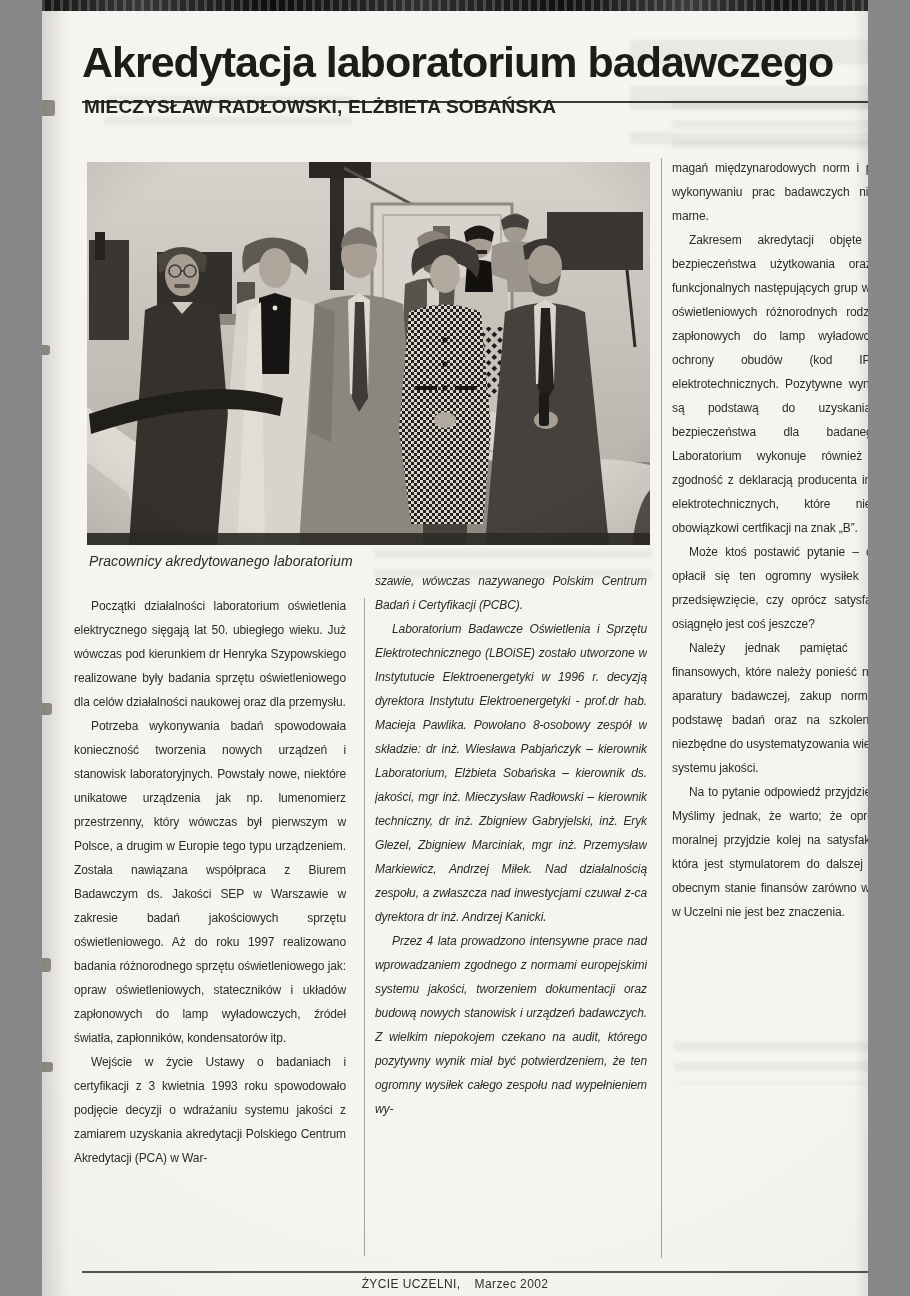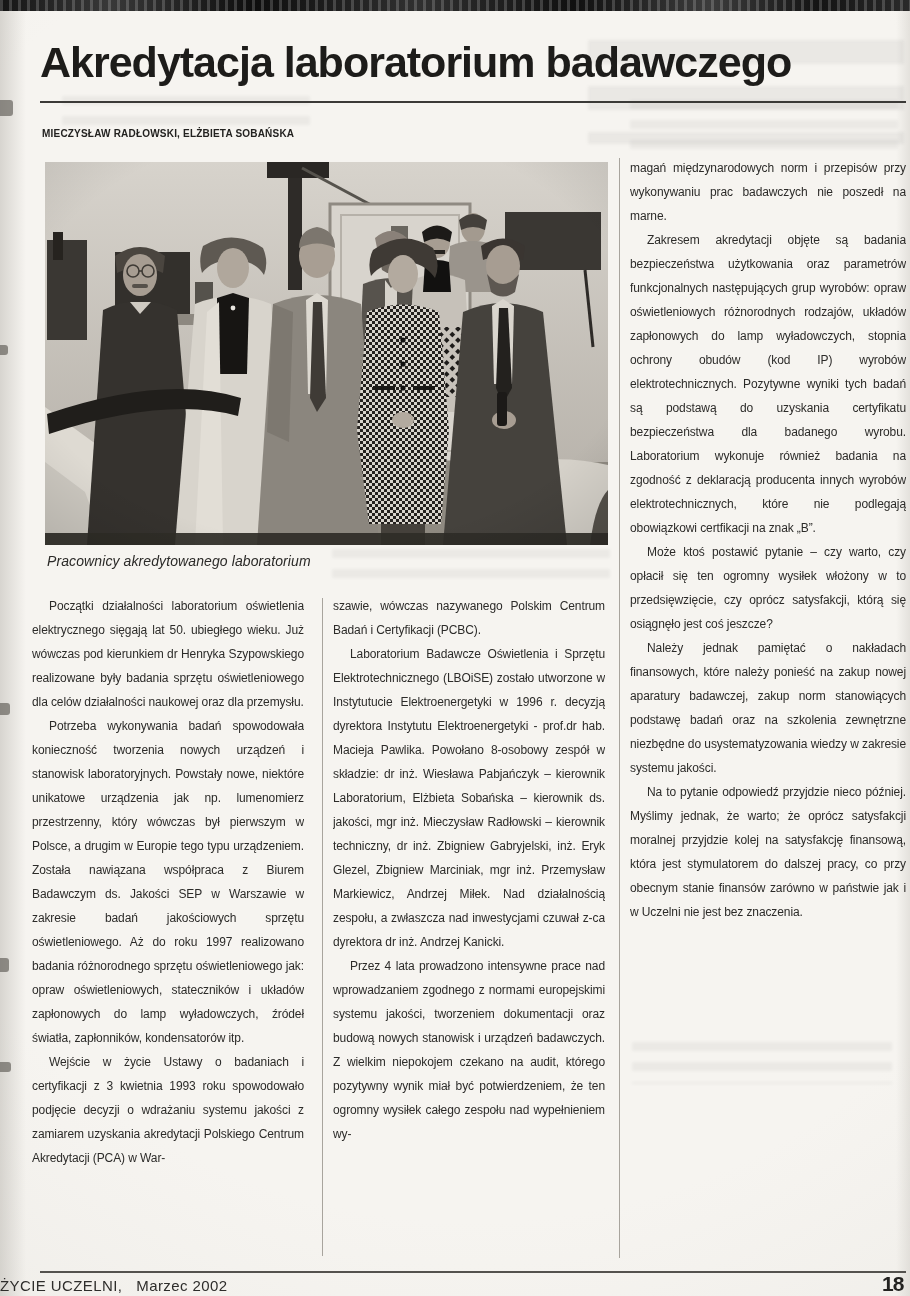--- a/index.html
+++ b/index.html
@@ -1,18 +1,18 @@
 <!DOCTYPE html>
 <html lang="pl"><head>
 <meta charset="utf-8">
 <style>
   html,body{margin:0;padding:0;background:#888;}
   .page{
     position:relative;
-    width:910px;height:1296px;
+    width:826px;height:1296px;
     margin:0 auto;
     overflow:hidden;
     font-family:"Liberation Sans","DejaVu Sans",sans-serif;
     background:
       linear-gradient(90deg, rgba(190,187,181,.55) 0px, rgba(243,241,237,0) 26px),
       linear-gradient(270deg, rgba(205,202,196,.45) 0px, rgba(243,241,237,0) 14px),
       radial-gradient(130% 95% at 52% 42%, #f6f4f0 55%, #e9e7e2 100%);
     background-color:#f3f1ed;
   }
   
@@ -27,47 +27,47 @@
   .ghost-big{background:repeating-linear-gradient(180deg, rgba(105,105,105,.16) 0 24px, rgba(0,0,0,0) 24px 46px);}
   .ghost-small{background:repeating-linear-gradient(180deg, rgba(110,110,108,.15) 0 9px, rgba(0,0,0,0) 9px 20px);}
   
   .title{
     position:absolute;left:40px;top:40px;width:868px;margin:0;
     font-size:43px;line-height:1.05;font-weight:700;letter-spacing:-1px;
     color:#1d1c1a;white-space:nowrap;
   }
   .title-rule{position:absolute;left:40px;top:101px;width:866px;height:2px;background:#3b3a37;}
   .authors{
-    position:absolute;left:42px;top:128px;
-    font-size:10px;font-weight:700;letter-spacing:.2px;color:#232220;
+    position:absolute;left:42px;top:96px;
+    font-size:19px;font-weight:700;letter-spacing:.2px;color:#232220;
   }
   
   .photo{position:absolute;left:45px;top:162px;width:563px;height:383px;background:#c8c4bd;}
   .photo svg{display:block;}
   .caption{
     position:absolute;left:47px;top:553px;
     font-size:14px;font-style:italic;color:#2b2a28;letter-spacing:.1px;
   }
   
   .col{
     position:absolute;width:272px;
     font-size:12px;line-height:24px;letter-spacing:-.1px;
     text-align:justify;color:#2c2b29;overflow:hidden;
   }
   .col p{margin:0;text-indent:17px;}
   .col p.no-indent{text-indent:0;}
   .col-1{left:32px;top:594px;height:666px;}
-  .col-2{left:333px;top:594px;height:666px;}
+  .col-2{left:333px;top:569px;height:666px;font-style:italic;}
   .col-3{left:630px;top:156px;height:1104px;width:276px;}
   .vsep{position:absolute;width:1px;background:#a8a49d;}
   .sep-1{left:322px;top:598px;height:658px;}
   .sep-2{left:619px;top:158px;height:1100px;}
   
   .footer-rule{position:absolute;left:40px;top:1271px;width:866px;height:2px;background:#54524e;}
-  .footer-journal{position:absolute;left:0;top:1277px;width:100%;font-size:15px;letter-spacing:.4px;color:#2e2d2b;}
+  .footer-journal{position:absolute;left:0;top:1277px;width:100%;text-align:center;font-size:12px;letter-spacing:.4px;color:#2e2d2b;}
   .footer-journal .sp{display:inline-block;width:14px;}
   .footer-page{position:absolute;left:882px;top:1272px;font-size:21px;font-weight:700;color:#232220;letter-spacing:-1px;}
 </style>
 </head>
 <body>
 
 <div class="page">
 
   <div class="scan-top"></div>
   <div class="edge-mark" style="top:100px;width:13px;height:16px;"></div>

